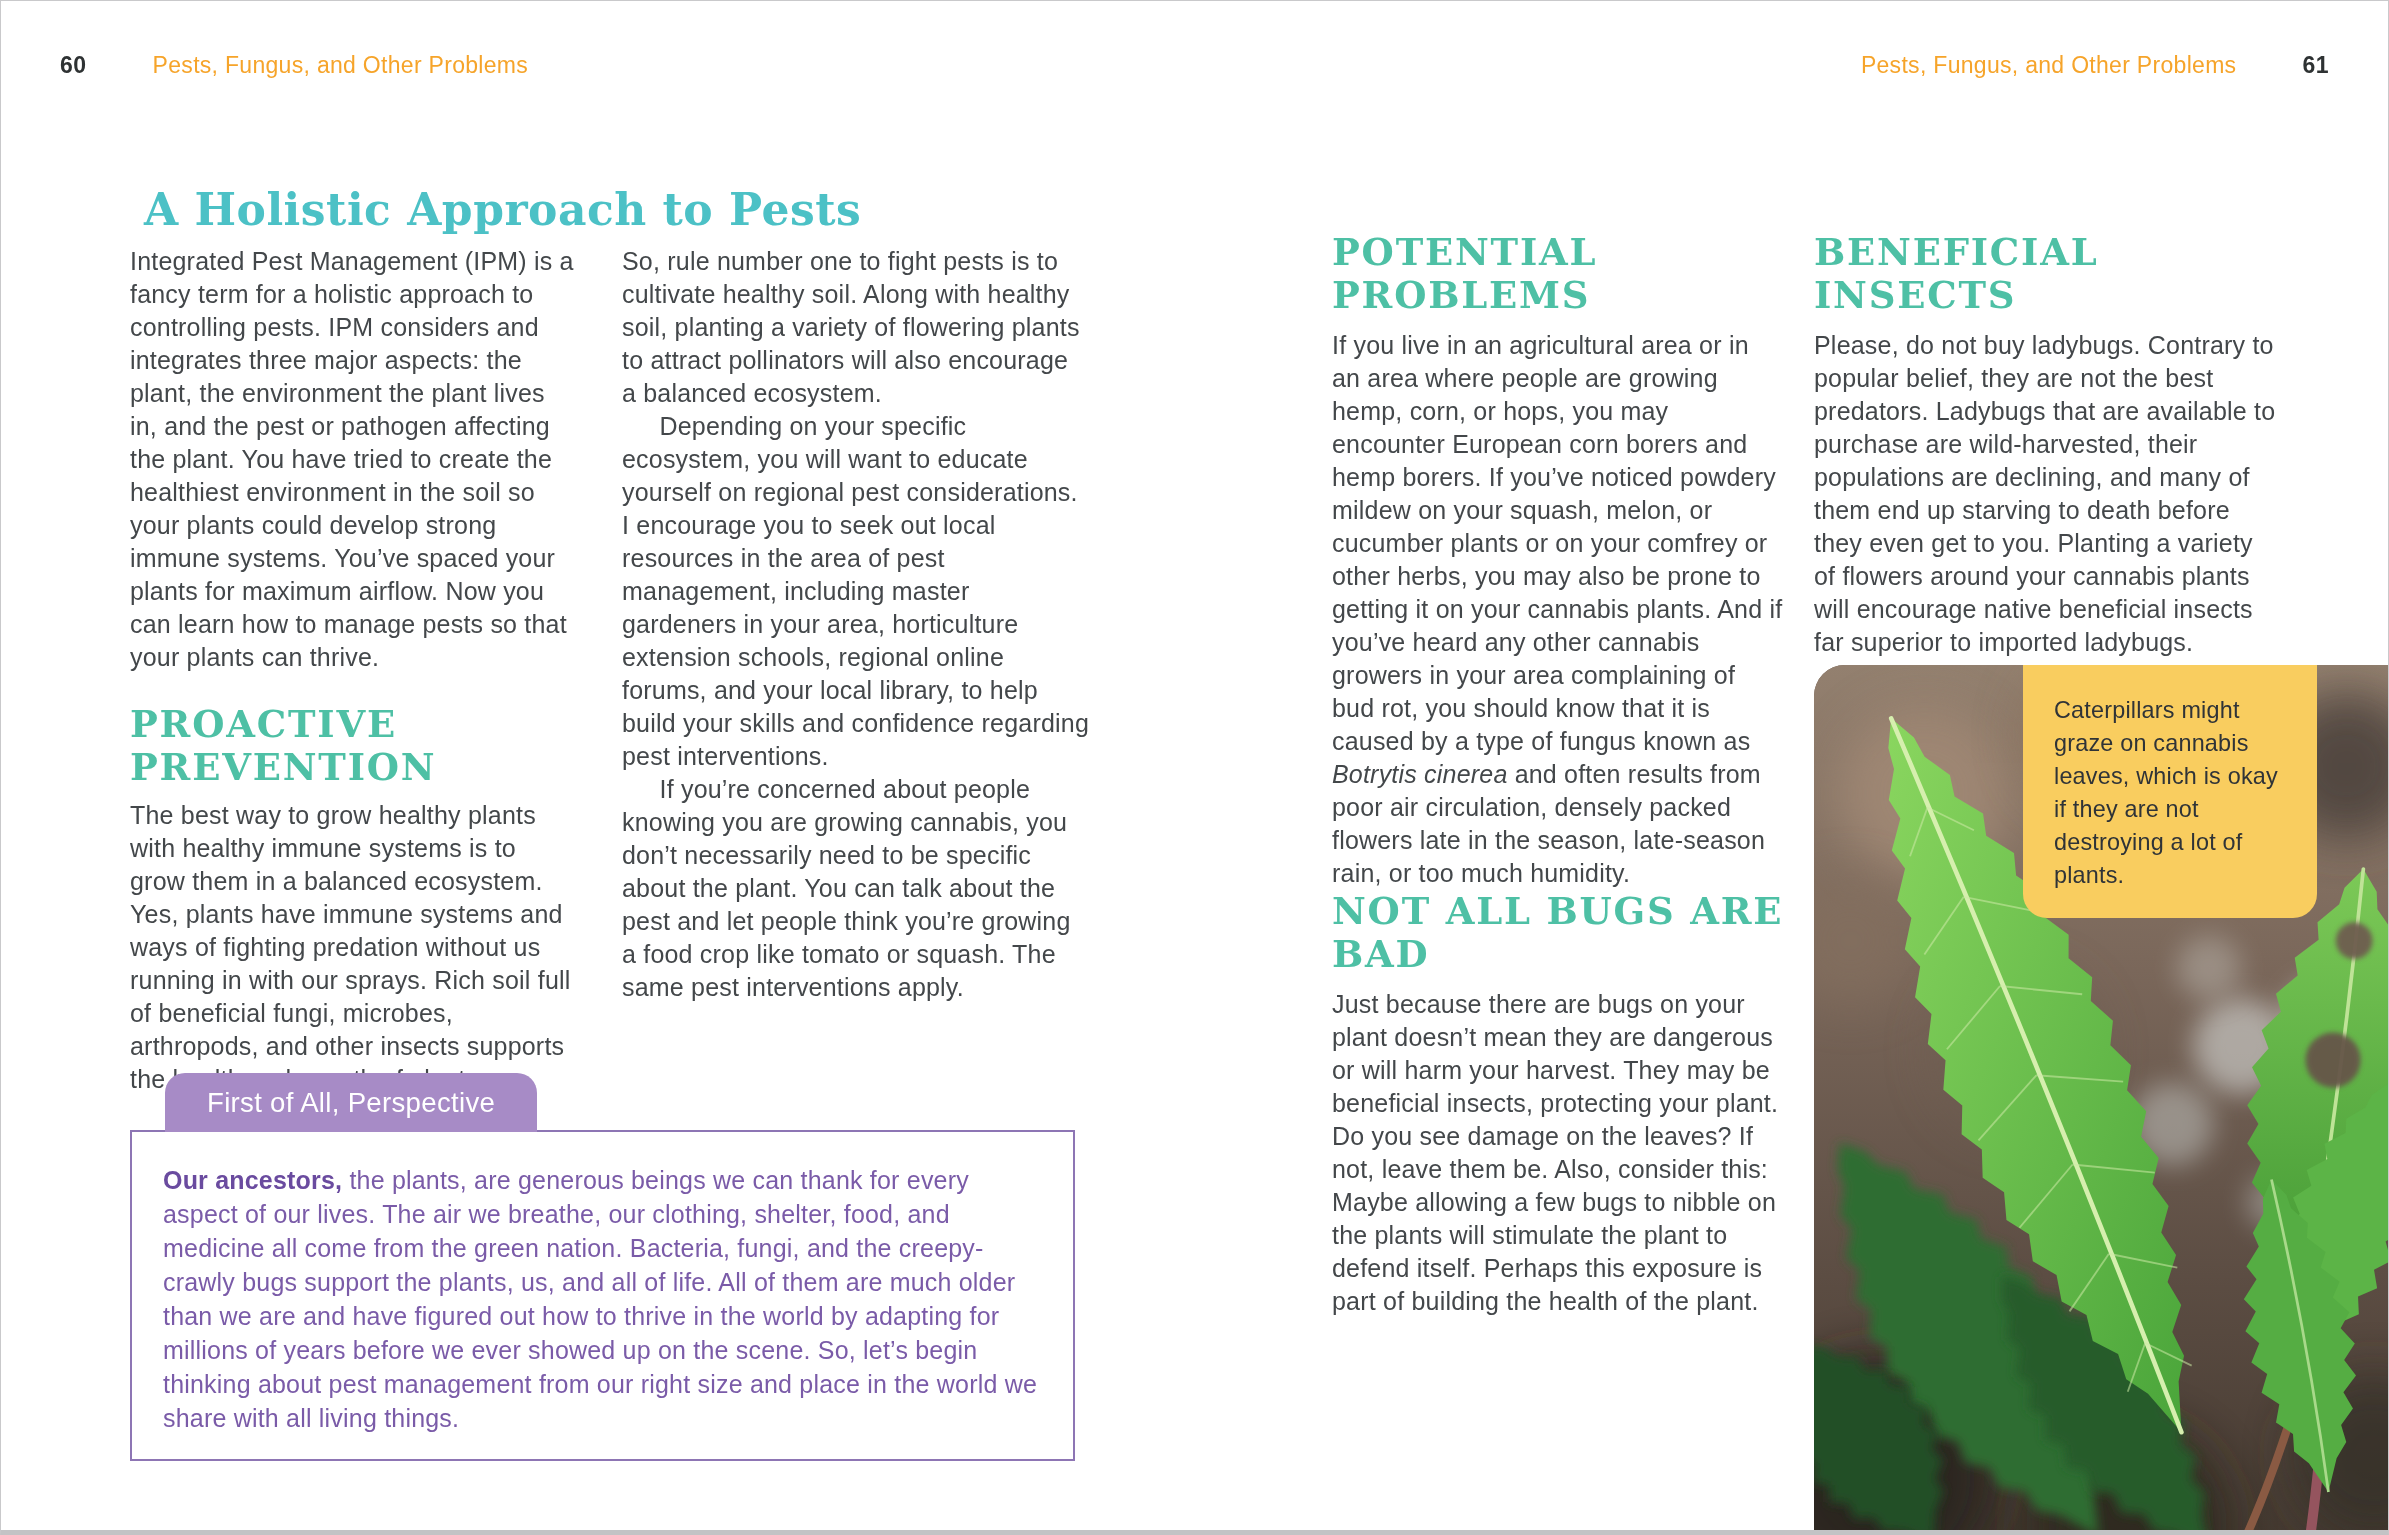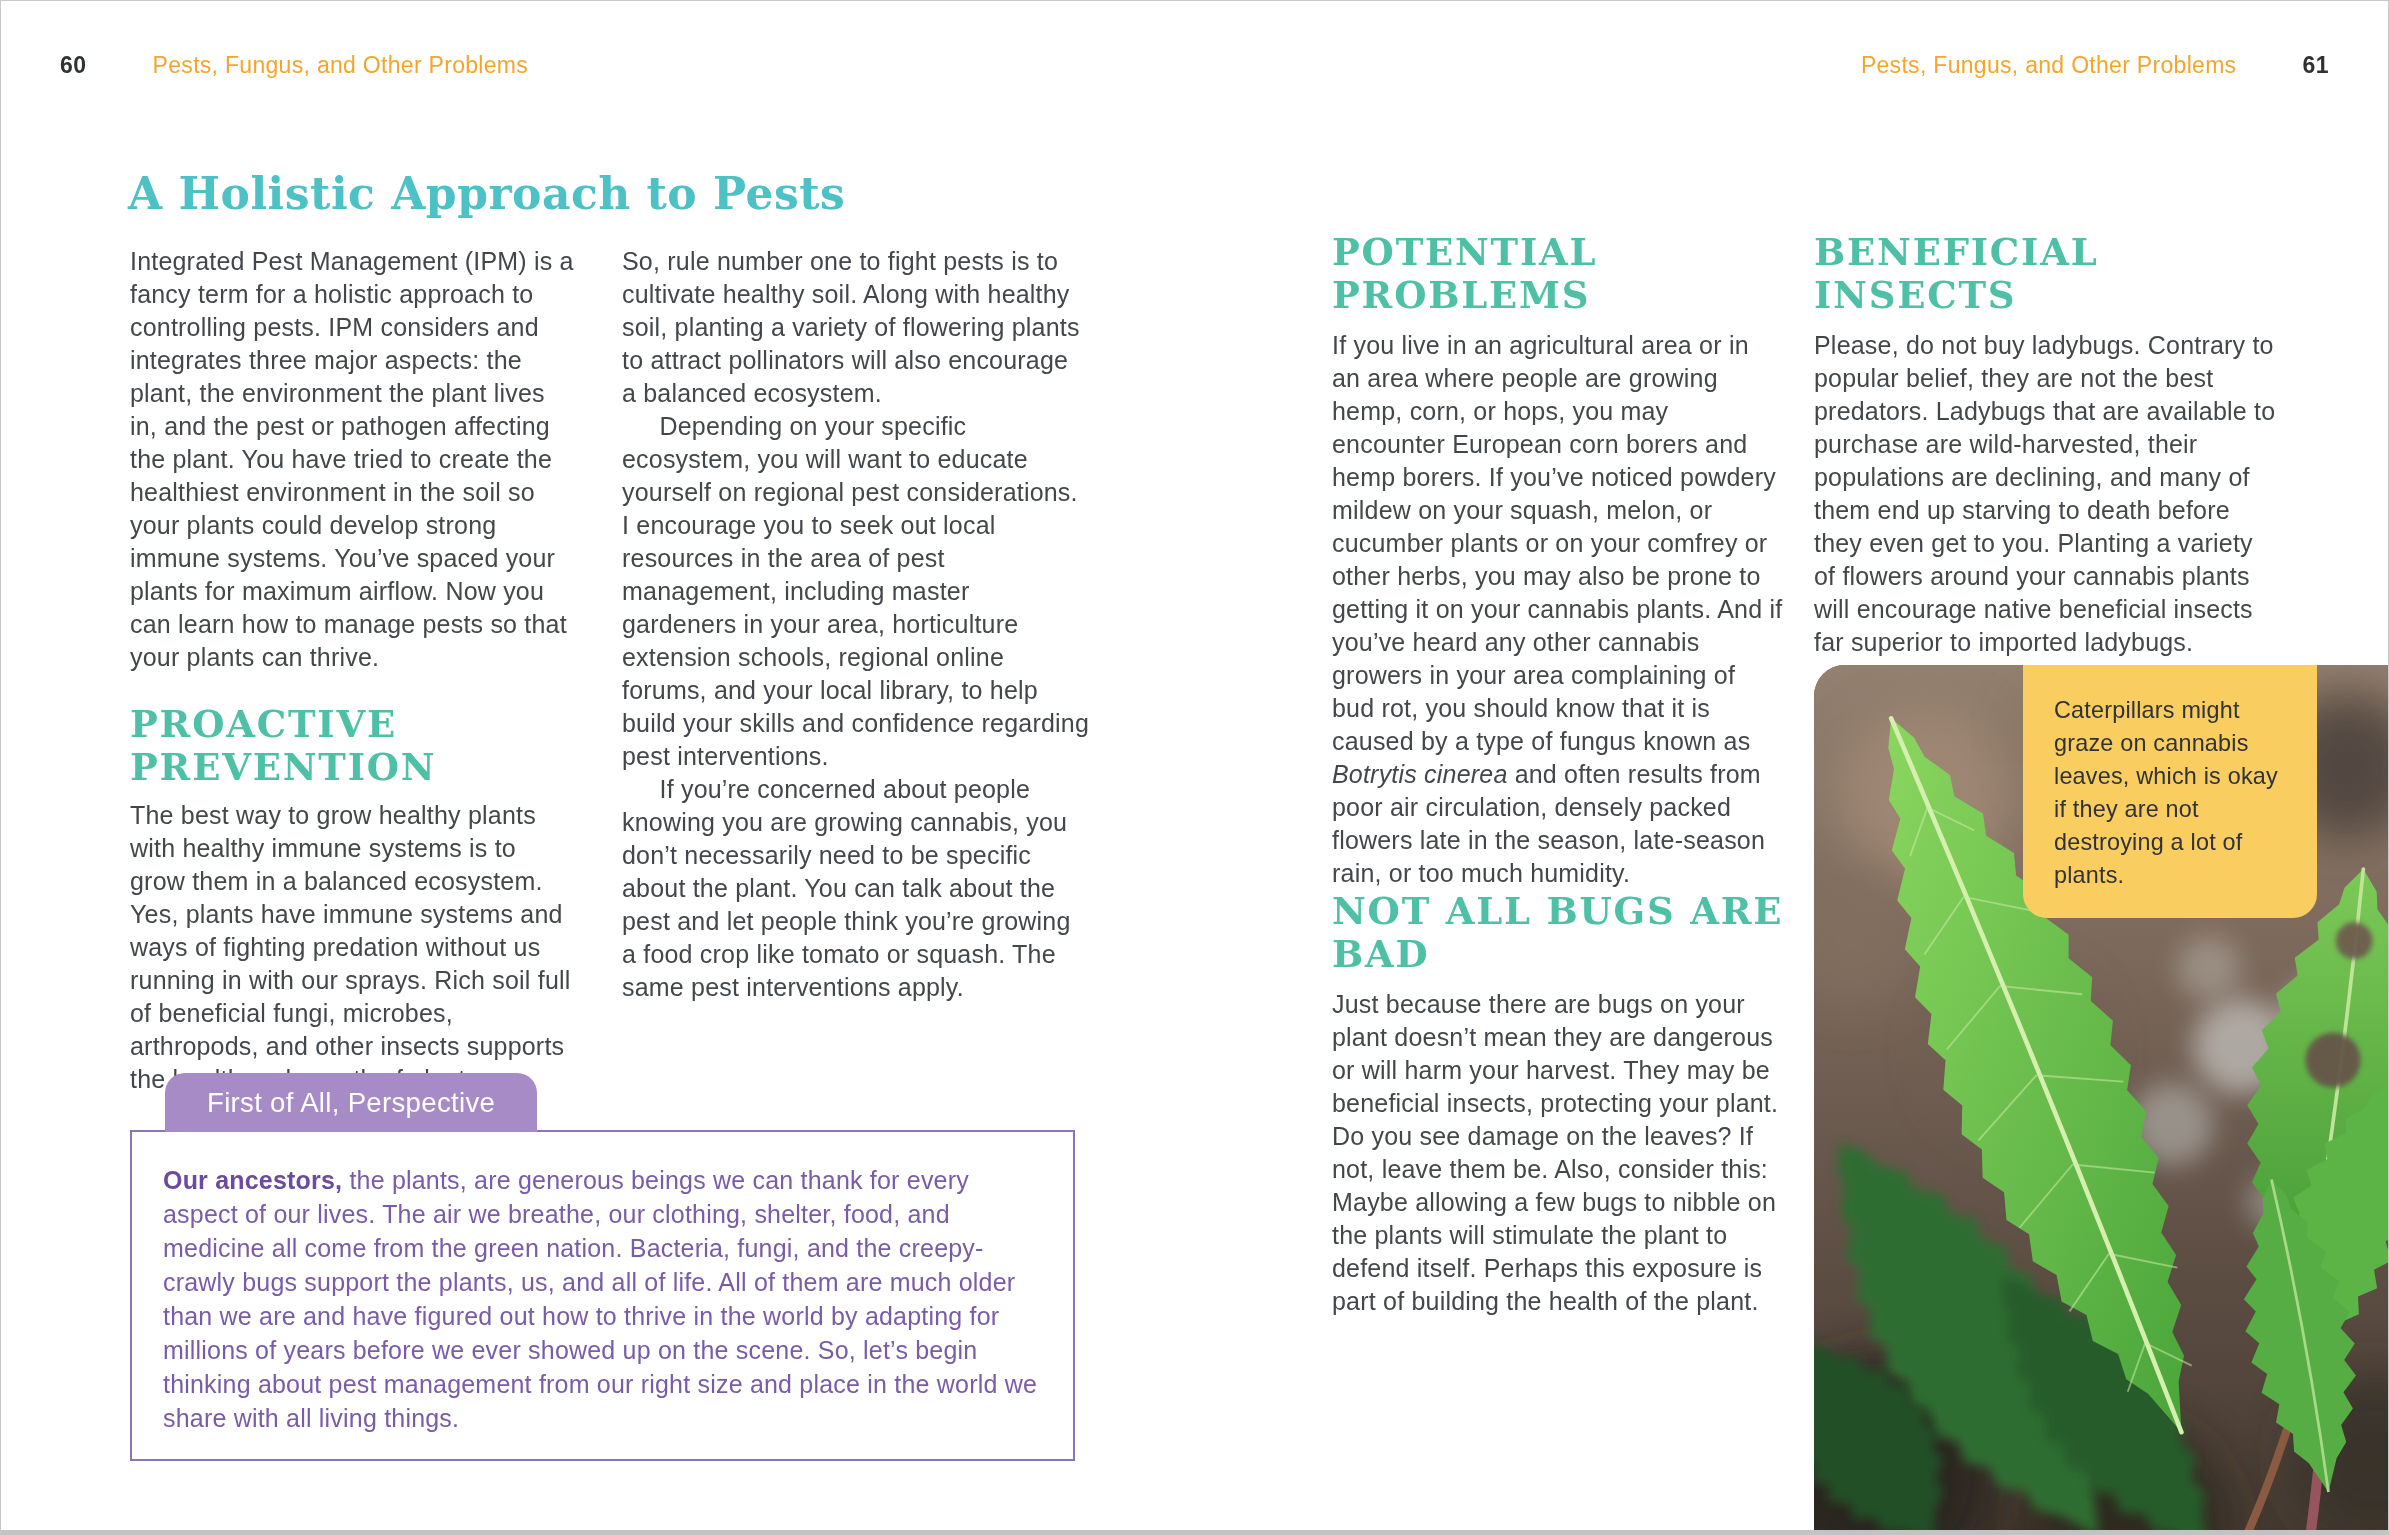--- a/index.html
+++ b/index.html
@@ -6,21 +6,21 @@
   body{width:2389px;height:1536px;position:relative;font-family:"Liberation Sans",sans-serif;}
   .sheet{position:absolute;inset:0;background:#fff;box-sizing:border-box;
          border:1.8px solid #c9c9cb;border-bottom:6.4px solid #c3c3c5;overflow:hidden;}
 
   .head{position:absolute;top:51px;display:flex;align-items:baseline;gap:66px;font-size:23px;}
   .head-left{left:59px;}
   .head-right{right:59px;}
   .pagenum{color:var(--page-number);font-weight:bold;letter-spacing:0.5px;}
   .runhead{color:var(--accent-orange);letter-spacing:0.3px;}
 
-  .title{position:absolute;left:127px;top:169px;margin:0;
+  .title{position:absolute;left:127px;top:169px;margin:16px;
          font-family:"DejaVu Serif",serif;font-weight:bold;font-size:44px;line-height:1.1;
          letter-spacing:0.5px;color:var(--title-teal);}
 
   .col{position:absolute;}
   .col1{left:129px;top:244px;width:448px;}
   .col2{left:621px;top:244px;width:467px;}
   .col3{left:1331px;top:230px;width:452px;}
   .col4{left:1813px;top:230px;width:464px;}
 
   .body{margin:0;font-size:25px;line-height:33px;color:var(--body-text);letter-spacing:0.2px;}

